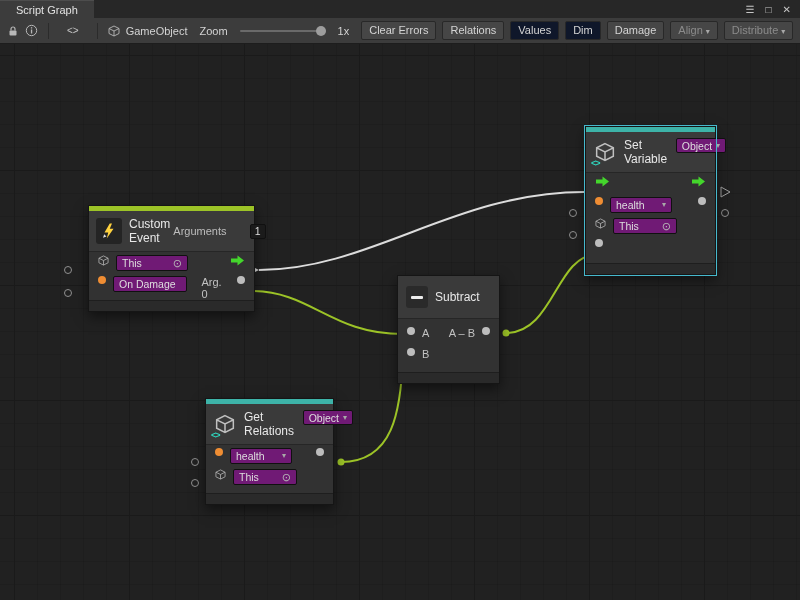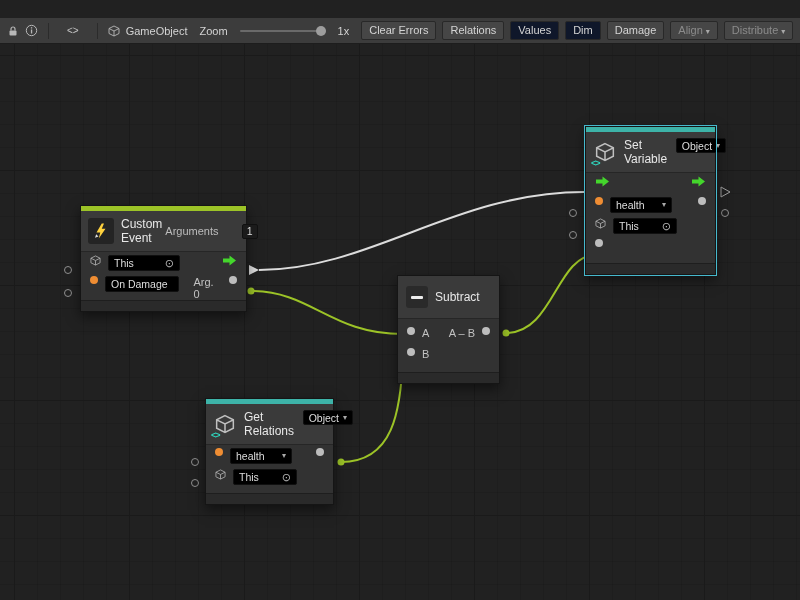--- a/index.html
+++ b/index.html
@@ -44,38 +44,48 @@
   .nheader{display:flex;align-items:center;gap:7px;padding:6px 7px;background:#3a3a3a;border-bottom:1px solid #262626}
   .nheader.sub{padding:10px 8px}
   .htext{display:flex;gap:3px}
   .ntitle{color:#e8e8e8;font-size:12px}
   .nbody{padding:3px 0}
   .nbody.sub{padding-top:8px}
   .prow{display:flex;align-items:flex-start;gap:7px;height:21px;padding:0 9px}
   .spacer{flex:1}
   .dot{width:8px;height:8px;border-radius:50%;background:#bdbdbd;flex:none}
   .dot.orange{background:#ef8d33}
-  .field{display:flex;align-items:center;justify-content:space-between;gap:4px;background:#000000;border:1px solid #101010;border-radius:2px;padding:0 5px;height:16px;font-size:10.5px;color:#dedede}
+  .field{display:flex;align-items:center;justify-content:space-between;gap:4px;background:#701a75;border:1px solid #101010;border-radius:2px;padding:0 5px;height:16px;font-size:10.5px;color:#dedede}
   .caret{font-size:8px;color:#a8a8a8;line-height:1}
   .target{font-size:11px;color:#b8b8b8;line-height:1}
   .nfooter{height:11px;background:#2a2a2a;border-top:1px solid #1e1e1e}
   .plabel{color:#c2c2c2}
   .evicon{width:26px;height:26px;background:#242424;border-radius:3px;display:flex;align-items:center;justify-content:center;flex:none}
   .varicon{position:relative;width:24px;height:24px;flex:none;display:flex;align-items:center;justify-content:center}
   .varicon .vs{position:absolute;left:-2px;bottom:-4px;color:#2fd9c0;font-size:9px;font-weight:bold;letter-spacing:-1px}
   .subicon{width:22px;height:22px;background:#2a2a2a;border-radius:3px;display:flex;align-items:center;justify-content:center;flex:none}
   .subicon .bar{width:12px;height:3px;background:#ececec;border-radius:1px}
   .argbox{background:#1b1b1b;border:1px solid #101010;border-radius:2px;min-width:16px;height:15px;display:flex;align-items:center;justify-content:center;padding:0 3px;font-size:10.5px;color:#dedede}
   .arglabel{color:#bdbdbd;font-size:11px}
 </style>
 </head>
 <body>
 
 <div class="app">
 
+  <div class="tabbar">
+    <div class="tab">
+      <span>Script Graph</span>
+    </div>
+    <div class="wincontrols">
+      <span>☰</span>
+      <span>□</span>
+      <span>✕</span>
+    </div>
+  </div>
 
   <div class="toolbar">
     <span class="ticon">
       <svg width="12" height="12" viewBox="0 0 12 12">
           <rect x="2.5" y="5.5" width="7" height="5" rx="1" fill="#b8b8b8"></rect>
           <path d="M4 5.5 V4 a2 2 0 0 1 4 0 v1.5" fill="none" stroke="#b8b8b8" stroke-width="1.2"></path>
         </svg>
     </span>
     <span class="ticon">
       <svg width="13" height="13" viewBox="0 0 13 13">
@@ -130,21 +140,21 @@
       <circle cx="68" cy="226" r="3.5" fill="none" stroke="#909090"></circle>
       <circle cx="68" cy="249" r="3.5" fill="none" stroke="#909090"></circle>
       <circle cx="195" cy="418" r="3.5" fill="none" stroke="#909090"></circle>
       <circle cx="195" cy="439" r="3.5" fill="none" stroke="#909090"></circle>
       <circle cx="573" cy="169" r="3.5" fill="none" stroke="#909090"></circle>
       <circle cx="573" cy="191" r="3.5" fill="none" stroke="#909090"></circle>
       <polygon points="721,143 721,153 730,148" fill="none" stroke="#a0a0a0"></polygon>
       <circle cx="725" cy="169" r="3.5" fill="none" stroke="#909090"></circle>
     </svg>
 
-    <div class="node" style="left:80px;top:161px;width:167px">
+    <div class="node" style="left:88px;top:161px;width:167px">
       <div class="accent green"></div>
       <div class="nheader">
         <span class="evicon">
           <svg width="18" height="18" viewBox="0 0 24 24">
               <path d="M13 2 L6 14 h5 l-2 8 L18 9 h-5 l3-7 z" fill="#ffd23e"></path>
               <path d="M4 21 l1.6-4.6 3 3 L4 21 z" fill="#dddddd"></path>
             </svg>
         </span>
         <div class="htext">
           <div class="ntitle">Custom Event</div>

